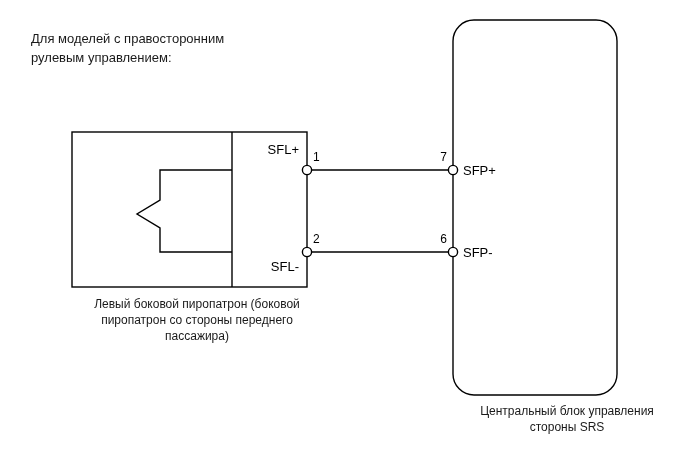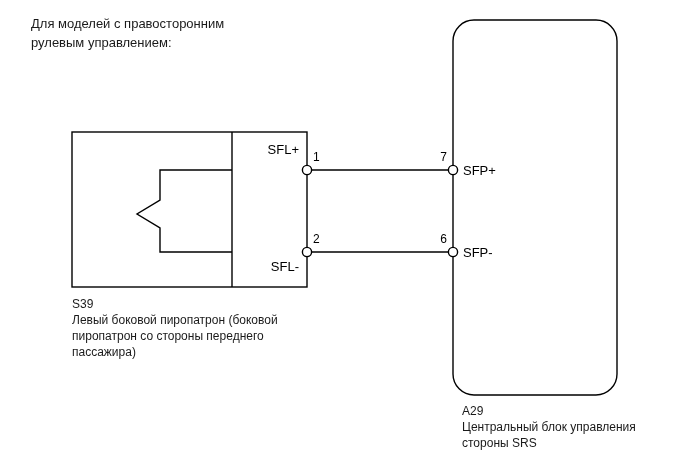--- a/index.html
+++ b/index.html
@@ -18,39 +18,40 @@
   #canvas {
     position: absolute;
     left: 0;
     top: 0;
     width: 690px;
     height: 465px;
   }
   .heading {
     position: absolute;
     left: 31px;
-    top: 14px;
+    top: 29px;
     width: 330px;
     font-size: 13px;
     line-height: 19px;
     color: #1a1a1a;
     white-space: pre-line;
   }
   .caption {
     position: absolute;
     font-size: 12px;
     line-height: 16px;
     color: #1a1a1a;
   }
   .caption .code {
     display: block;
   }
   .caption .desc {
     display: block;
     white-space: pre-line;
+    text-align: center;
   }
   #caption-left {
     left: 72px;
     top: 296px;
     width: 250px;
   }
   #caption-right {
     left: 462px;
     top: 403px;
     width: 210px;
@@ -103,23 +104,21 @@
   <text class="svg-label" x="463" y="257" text-anchor="start">SFP-</text>
 
   <text class="svg-pin" x="313" y="161" text-anchor="start">1</text>
   <text class="svg-pin" x="313" y="243" text-anchor="start">2</text>
   <text class="svg-pin" x="447" y="161" text-anchor="end">7</text>
   <text class="svg-pin" x="447" y="243" text-anchor="end">6</text>
 
 </svg>
 
 <div class="caption" id="caption-left">
-  <span class="code">S39</span>
   <span class="desc">Левый боковой пиропатрон (боковой
 пиропатрон со стороны переднего
 пассажира)</span>
 </div>
 
 <div class="caption" id="caption-right">
-  <span class="code">A29</span>
   <span class="desc">Центральный блок управления
 стороны SRS</span>
 </div>
 
 </body></html>

